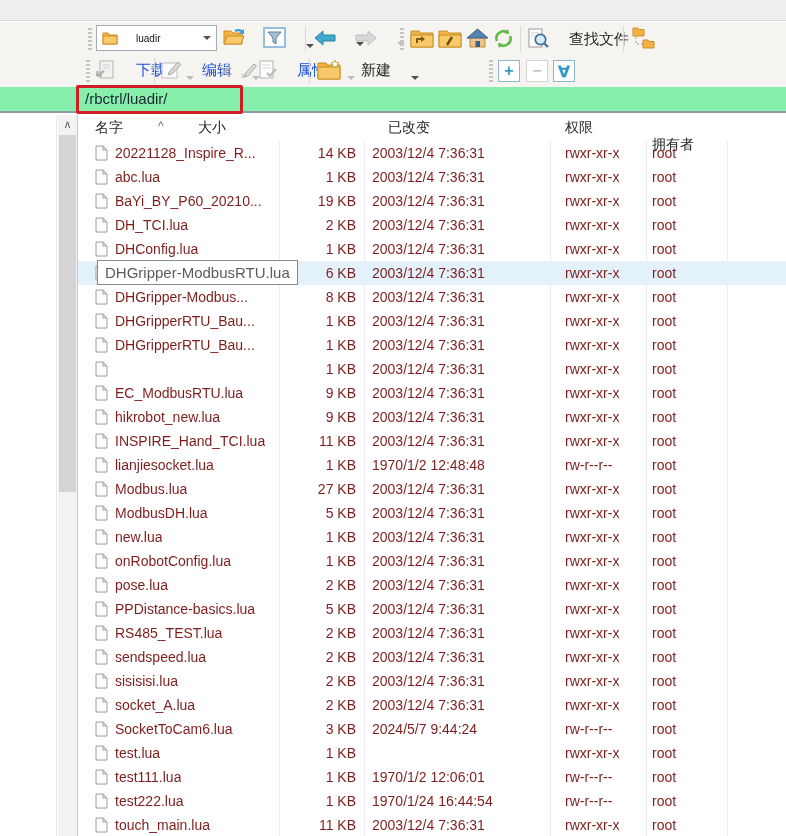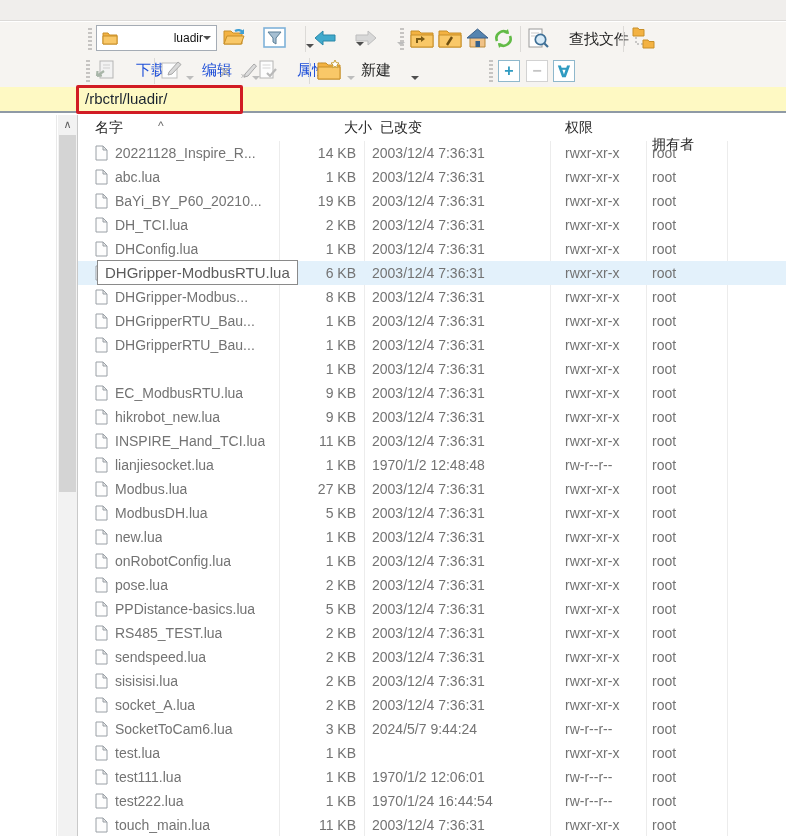--- a/index.html
+++ b/index.html
@@ -14,51 +14,51 @@
   #toolbar2 { top:55px; height:32px; }
   .tb-item { position:absolute; display:flex; align-items:flex-end; gap:20px; }
   .tb-label { font-size:15px; color:#1d1d1d; white-space:nowrap; }
   .tb-label.disabled { color:#1d4ed8; }
   .grip { position:absolute; width:4px; height:22px; background-image:repeating-linear-gradient(to bottom,#c6c4c2 0 2px,transparent 2px 4px); }
   .tb-sep { position:absolute; width:1px; height:26px; background:#dcdad7; }
   .caret { width:0; height:0; border-left:4px solid transparent; border-right:4px solid transparent; border-top:4px solid #4f4f4f; }
   .caret.disabled { border-top-color:#bdbdbd; }
 
   .combo { position:absolute; left:96px; top:3px; width:121px; height:26px; background:#fff; border:1px solid #a5acb5; display:flex; align-items:center; padding:0 5px; }
-  .combo-text { flex:1; font-size:12px; color:#111; margin-left:18px;text-align:right; }
+  .combo-text { flex:1; font-size:10px; color:#111; margin-left:18px; }
 
   .sq-btn { width:22px; height:22px; background:#fff; border:1px solid #8fb8cc; display:flex; align-items:center; justify-content:center; font-size:16px; font-weight:bold; color:#2f9bc1; }
   .sq-btn.disabled { border-color:#d2d2d2; color:#c4c4c4; }
 
   
-  .address-bar { position:absolute; left:0; top:87px; width:786px; height:26px; background:#fef9c3; border-bottom:2px solid #8f9aa5; }
+  .address-bar { position:absolute; left:0; top:87px; width:786px; height:26px; background:#86efac; border-bottom:2px solid #8f9aa5; }
   .address-path { position:absolute; left:85px; top:3px; font-size:15px; color:#1b2430; }
   .red-annotation { position:absolute; left:76px; top:85px; width:167px; height:29px; border:3px solid #d11c24; border-radius:2px; z-index:30; }
 
   
   .left-gutter { position:absolute; left:0; top:115px; width:57px; height:721px; background:#fff; border-right:1px solid #e9e9e9; }
   .vscroll { position:absolute; left:58px; top:115px; width:19px; height:721px; background:#f2f2f2; }
   .vscroll-up { position:absolute; left:0; top:0; width:19px; height:18px; background:#f2f2f2; display:flex; align-items:center; justify-content:center; color:#5f5f5f; font-size:11px; }
   .vscroll-thumb { position:absolute; left:1px; top:20px; width:17px; height:357px; background:#d4d4d4; }
   .panel-border { position:absolute; left:77px; top:115px; width:1px; height:721px; background:#c9c9c9; }
 
   
   .file-panel { position:absolute; left:78px; top:115px; width:708px; height:721px; background:#fff; overflow:hidden; }
   .col-line { position:absolute; top:0; width:1px; height:721px; background:#ececec; }
   .hdr { position:absolute; left:0; top:0; width:708px; height:26px; background:#fff; font-size:14px; color:#262626; }
   .hdr span { position:absolute; top:4px; white-space:nowrap; }
   .hdr .h-name { left:17px; }
-  .hdr .h-size { left:136px; width:158px; text-align:right; }
-  .hdr .h-changed { left:302px; }
+  .hdr .h-size { left:120px; width:158px; text-align:left; }
+  .hdr .h-changed { left:310px; }
   .hdr .h-rights { left:487px; }
   .hdr .h-owner { left:574px;margin-top:17px; }
   .sort-ind { position:absolute; left:80px; top:-3px; font-size:12px; color:#6b6b6b; }
 
   .rows { position:absolute; left:0; top:26px; width:708px; }
-  .frow { position:relative; width:708px; height:24px; font-size:14px; color:#737373; }
+  .frow { position:relative; width:708px; height:24px; font-size:14px; color:#7f1d1d; }
   .frow.hovered { background:#e3f1fb; }
   .frow .c { position:absolute; top:0; line-height:24px; white-space:nowrap; }
   .c-icon { left:17px; top:4px; position:absolute; }
   .c-name { left:37px; max-width:175px; overflow:hidden; }
   .c-size { left:120px; width:158px; text-align:right; }
   .c-changed { left:294px; }
   .c-rights { left:487px; }
   .c-owner { left:574px; }
 
   .tooltip { position:absolute; left:19px; top:145px; height:25px; line-height:23px; background:#fff; border:1px solid #8a8a8a; padding:0 7px; font-size:15px; color:#5c5c5c; white-space:nowrap; z-index:20; }

